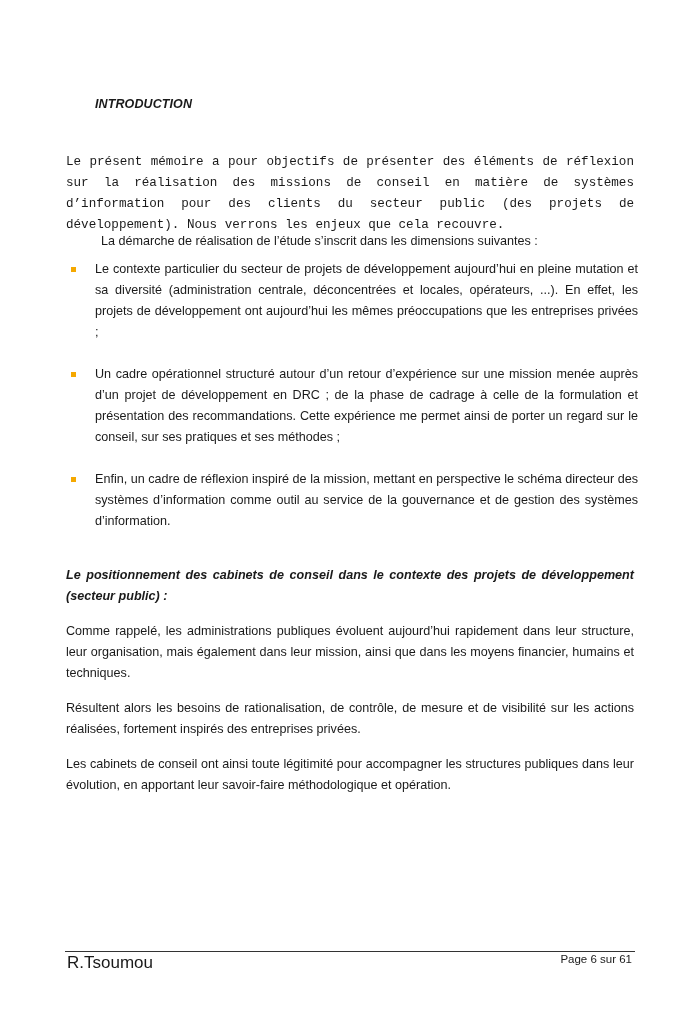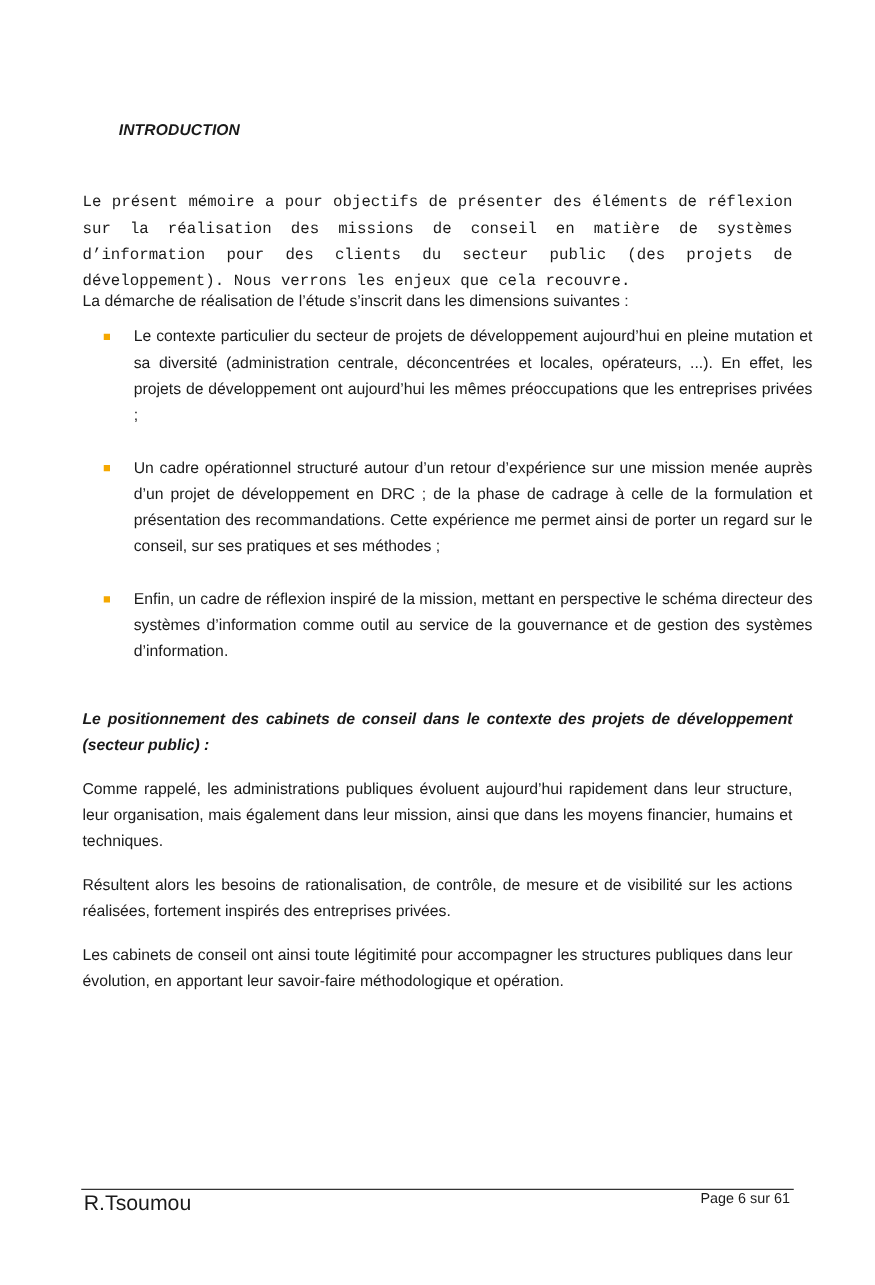--- a/index.html
+++ b/index.html
@@ -35,21 +35,21 @@
       position: absolute;
       left: 0;
       width: 568px;
       font-size: 12.6px;
       line-height: 21px;
       text-align: justify;
       margin: 0;
     }
     .bullets {
       position: absolute;
-      left: 16px;
+      left: 4px;
       width: 568px;
       margin: 0;
       padding: 0;
       list-style: none;
     }
     .bullet-item {
       position: relative;
       padding-left: 25px;
       font-size: 12.6px;
       line-height: 21px;
@@ -100,21 +100,21 @@
   </style>
 </head>
 <body>
 
 <div class="page">
 
   <div class="heading-intro">INTRODUCTION</div>
 
   <p class="para" style="top:152px;font-family:Liberation Mono, monospace;">Le présent mémoire a pour objectifs de présenter des éléments de réflexion sur la réalisation des missions de conseil en matière de systèmes d’information pour des clients du secteur public (des projets de développement). Nous verrons les enjeux que cela recouvre.</p>
 
-  <p class="para" style="top:231px;">La démarche de réalisation de l’étude s’inscrit dans les dimensions suivantes :</p>
+  <p class="para" style="top:231px;margin-left:35px;">La démarche de réalisation de l’étude s’inscrit dans les dimensions suivantes :</p>
 
   <ul class="bullets" style="top:259px;">
     <li class="bullet-item">
       <span class="bullet-marker"></span>
       <span>Le contexte particulier du secteur de projets de développement aujourd’hui en pleine mutation et sa diversité (administration centrale, déconcentrées et locales, opérateurs, ...). En effet, les projets de développement ont aujourd’hui les mêmes préoccupations que les entreprises privées ;</span>
     </li>
   </ul>
 
   <ul class="bullets" style="top:364px;">
     <li class="bullet-item">

